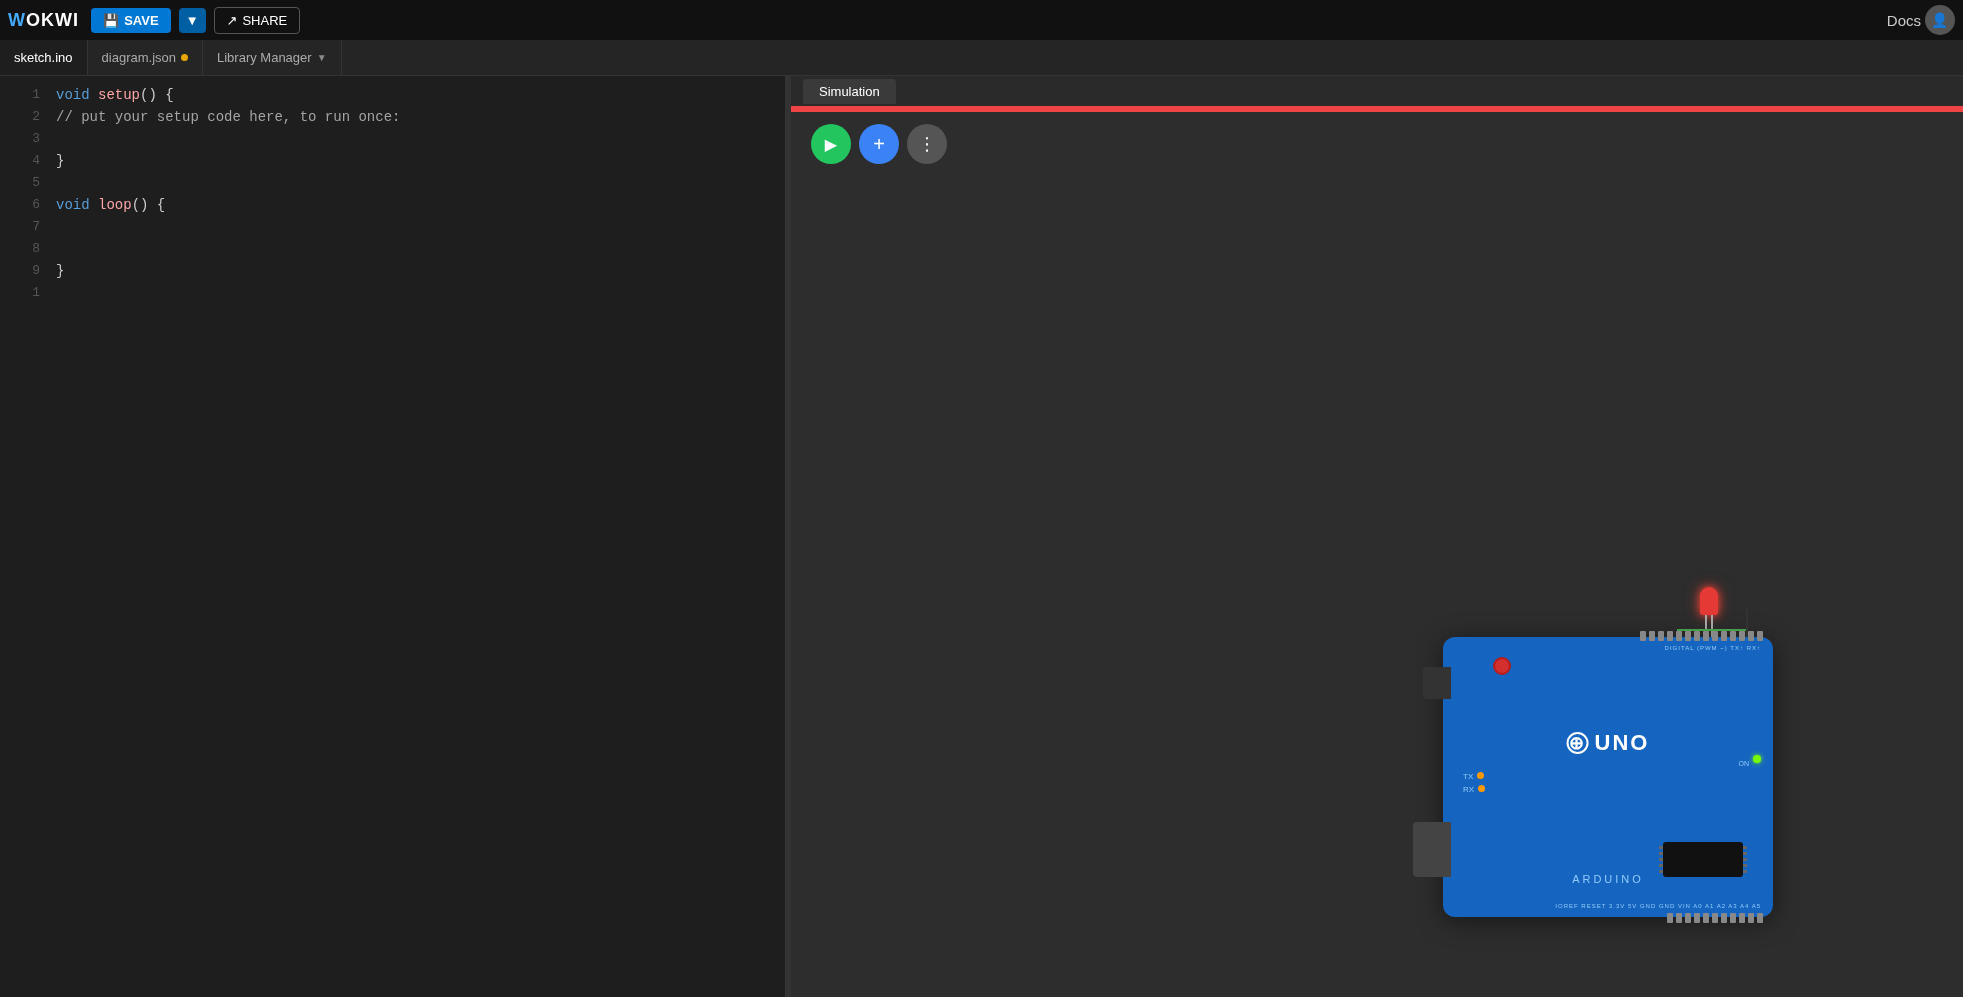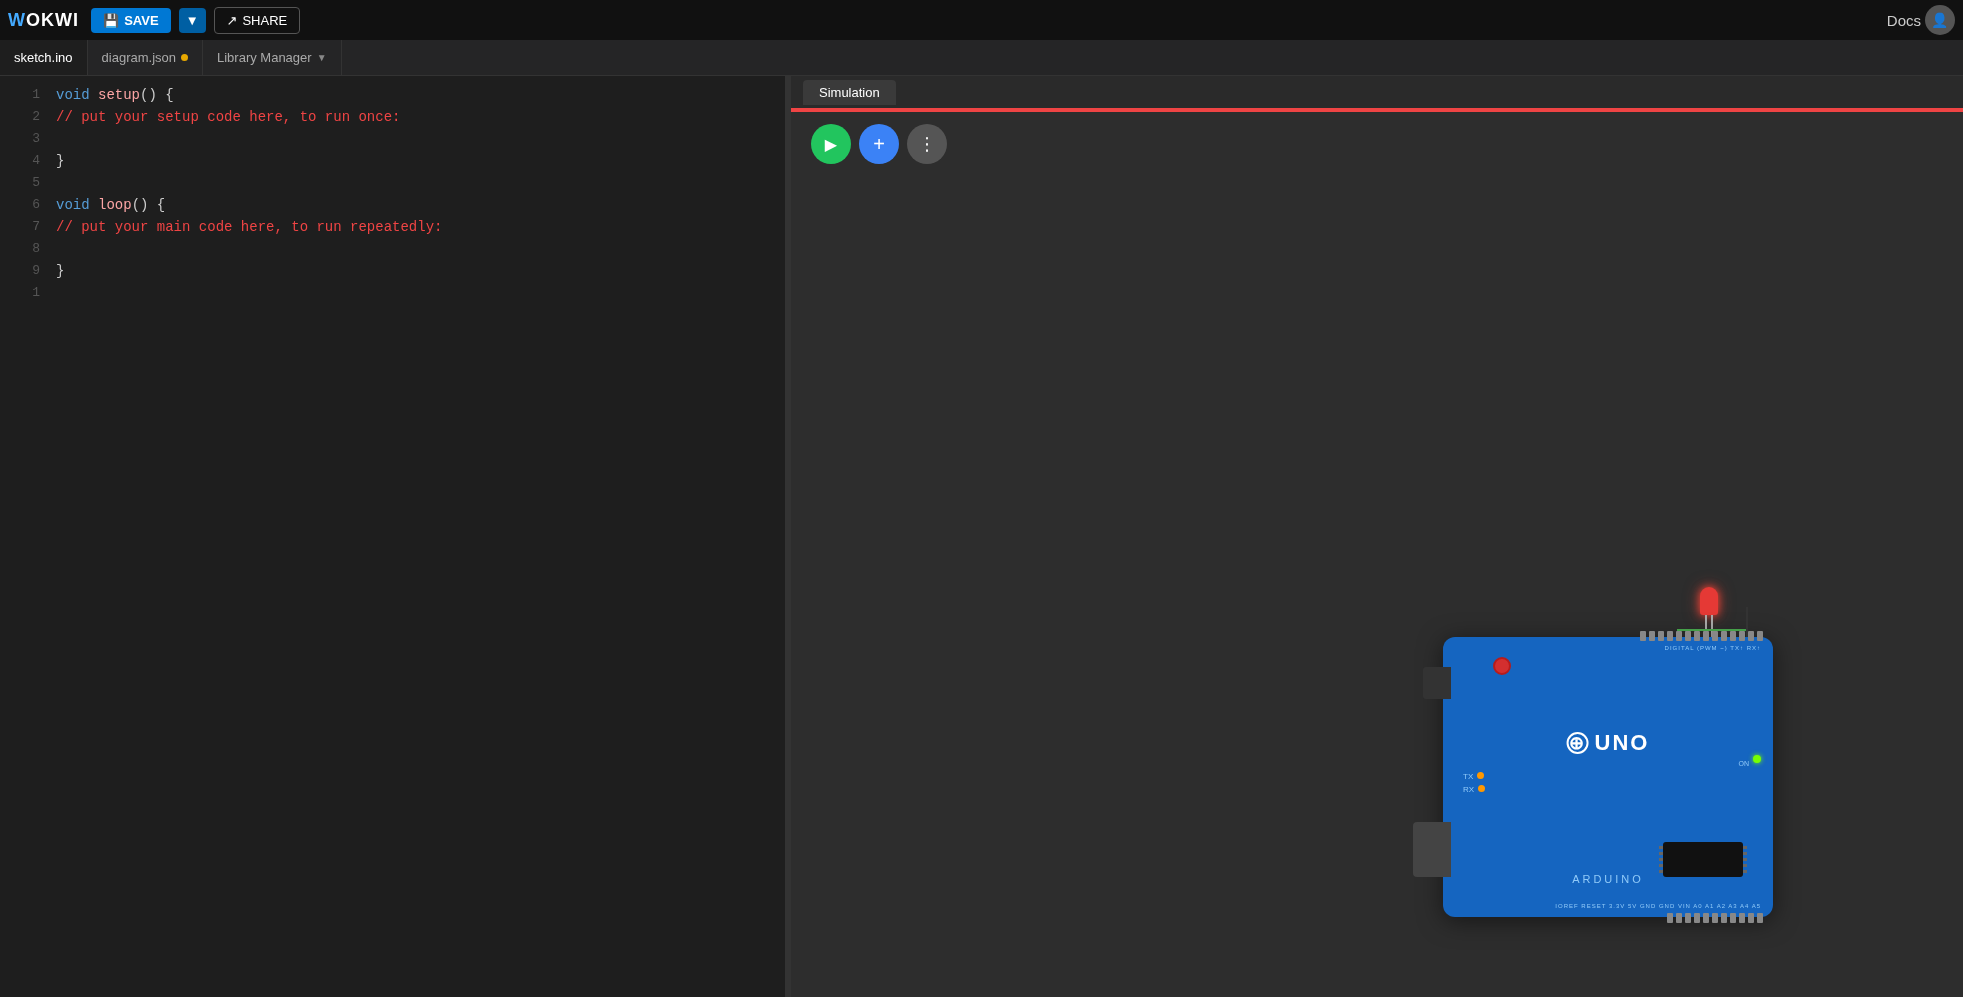--- a/index.html
+++ b/index.html
@@ -161,21 +161,21 @@
       text-align: right;
       margin-right: 16px;
       user-select: none;
     }
     .line-content {
       color: #ccc;
     }
     
     .kw { color: #569cd6; }
     .fn { color: #fca5a5; }
-    .comment { color: #ef4444; }
+    .comment { color: #a3a3a3; }
     .punct { color: #ccc; }
 
     
     .divider {
       width: 6px;
       background: #333;
       cursor: col-resize;
       flex-shrink: 0;
     }
 
@@ -185,21 +185,21 @@
       background: #2d2d2d;
       position: relative;
       overflow: hidden;
     }
     .sim-tab-bar {
       height: 36px;
       background: #2a2a2a;
       display: flex;
       align-items: center;
       padding: 0 12px;
-      border-bottom: 4px solid #ef4444;
+      border-bottom: 6px solid #ef4444;
     }
     .sim-tab {
       background: #3a3a3a;
       color: #fff;
       font-size: 13px;
       padding: 5px 16px;
       border-radius: 4px 4px 0 0;
       cursor: pointer;
     }
     .sim-controls {
@@ -536,23 +536,20 @@
 
       <div class="code-line">
         <span class="line-num">6</span>
         <span class="line-content">
           <span class="kw">void</span> <span class="fn">loop</span><span class="punct">() {</span>
         </span>
       </div>
 
       <div class="code-line">
         <span class="line-num">7</span>
-        <span class="line-content">
-          <span class="comment">  // put your main code here, to run repeatedly:</span>
-        </span>
       </div>
 
       <div class="code-line">
         <span class="line-num">8</span>
         <span class="line-content">&nbsp;</span>
       </div>
 
       <div class="code-line">
         <span class="line-num">9</span>
         <span class="line-content"><span class="punct">}</span></span>

